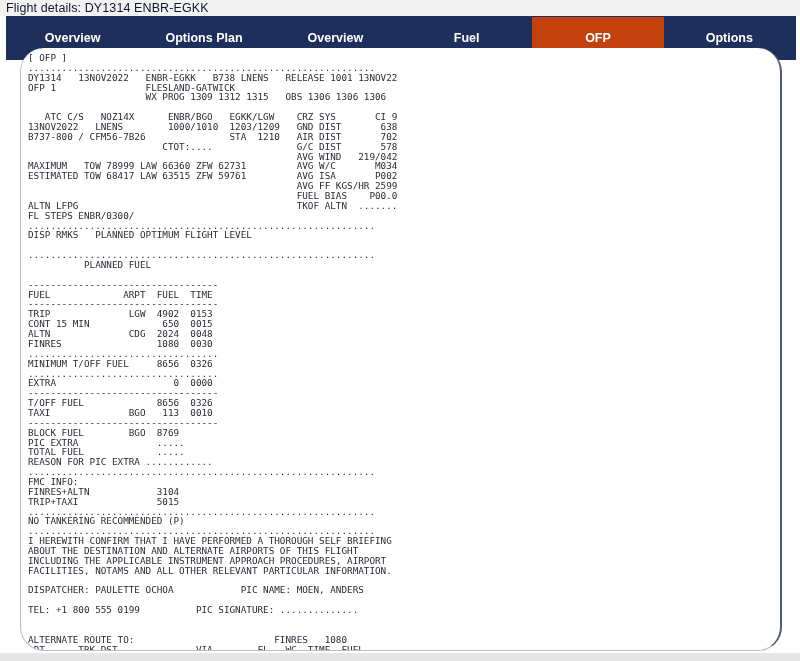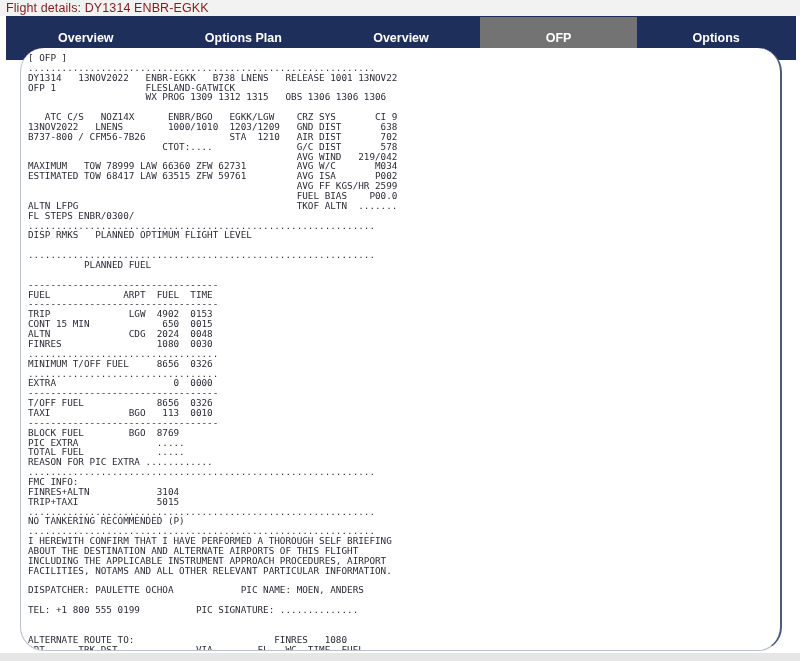--- a/index.html
+++ b/index.html
@@ -24,21 +24,21 @@
   .titlebar {
     height: 16px;
     background: #f2f2f2;
     display: flex;
     align-items: center;
     padding: 0 0 0 6px;
     box-sizing: border-box;
   }
   .titlebar .title {
     font-size: 12.5px;
-    color: #7f1d1d;
+    color: #0f172a;
     line-height: 16px;
     white-space: nowrap;
     letter-spacing: 0.1px;
   }
   
   .tabbar {
     display: flex;
     height: 44px;
     background: #1e2f5c;
     margin: 0 4px 0 6px;
@@ -52,21 +52,21 @@
     justify-content: center;
     color: #ffffff;
     font-size: 12.5px;
     font-weight: 600;
     background: #1e2f5c;
     cursor: pointer;
     user-select: none;
     white-space: nowrap;
   }
   .tab.active {
-    background: #737373;
+    background: #c2410c;
   }
   
   .content-frame {
     position: absolute;
     left: 20px;
     top: 48px;
     width: 762px;
     height: 603px;
     background: #ffffff;
     border-left: 1px solid #b9bfcf;
@@ -102,20 +102,21 @@
 <div class="app">
 
   <div class="titlebar">
     <span class="title">Flight details: DY1314 ENBR-EGKK</span>
   </div>
 
   <div class="tabbar">
     <div class="tab">Overview</div>
     <div class="tab">Options Plan</div>
     <div class="tab">Overview</div>
+    <div class="tab">Fuel</div>
     <div class="tab active">OFP</div>
     <div class="tab">Options</div>
   </div>
 
   <div class="content-frame">
     <pre class="ofp-pre">[ OFP ]
 ..............................................................
 DY1314   13NOV2022   ENBR-EGKK   B738 LNENS   RELEASE 1001 13NOV22
 OFP 1                FLESLAND-GATWICK
                      WX PROG 1309 1312 1315   OBS 1306 1306 1306

